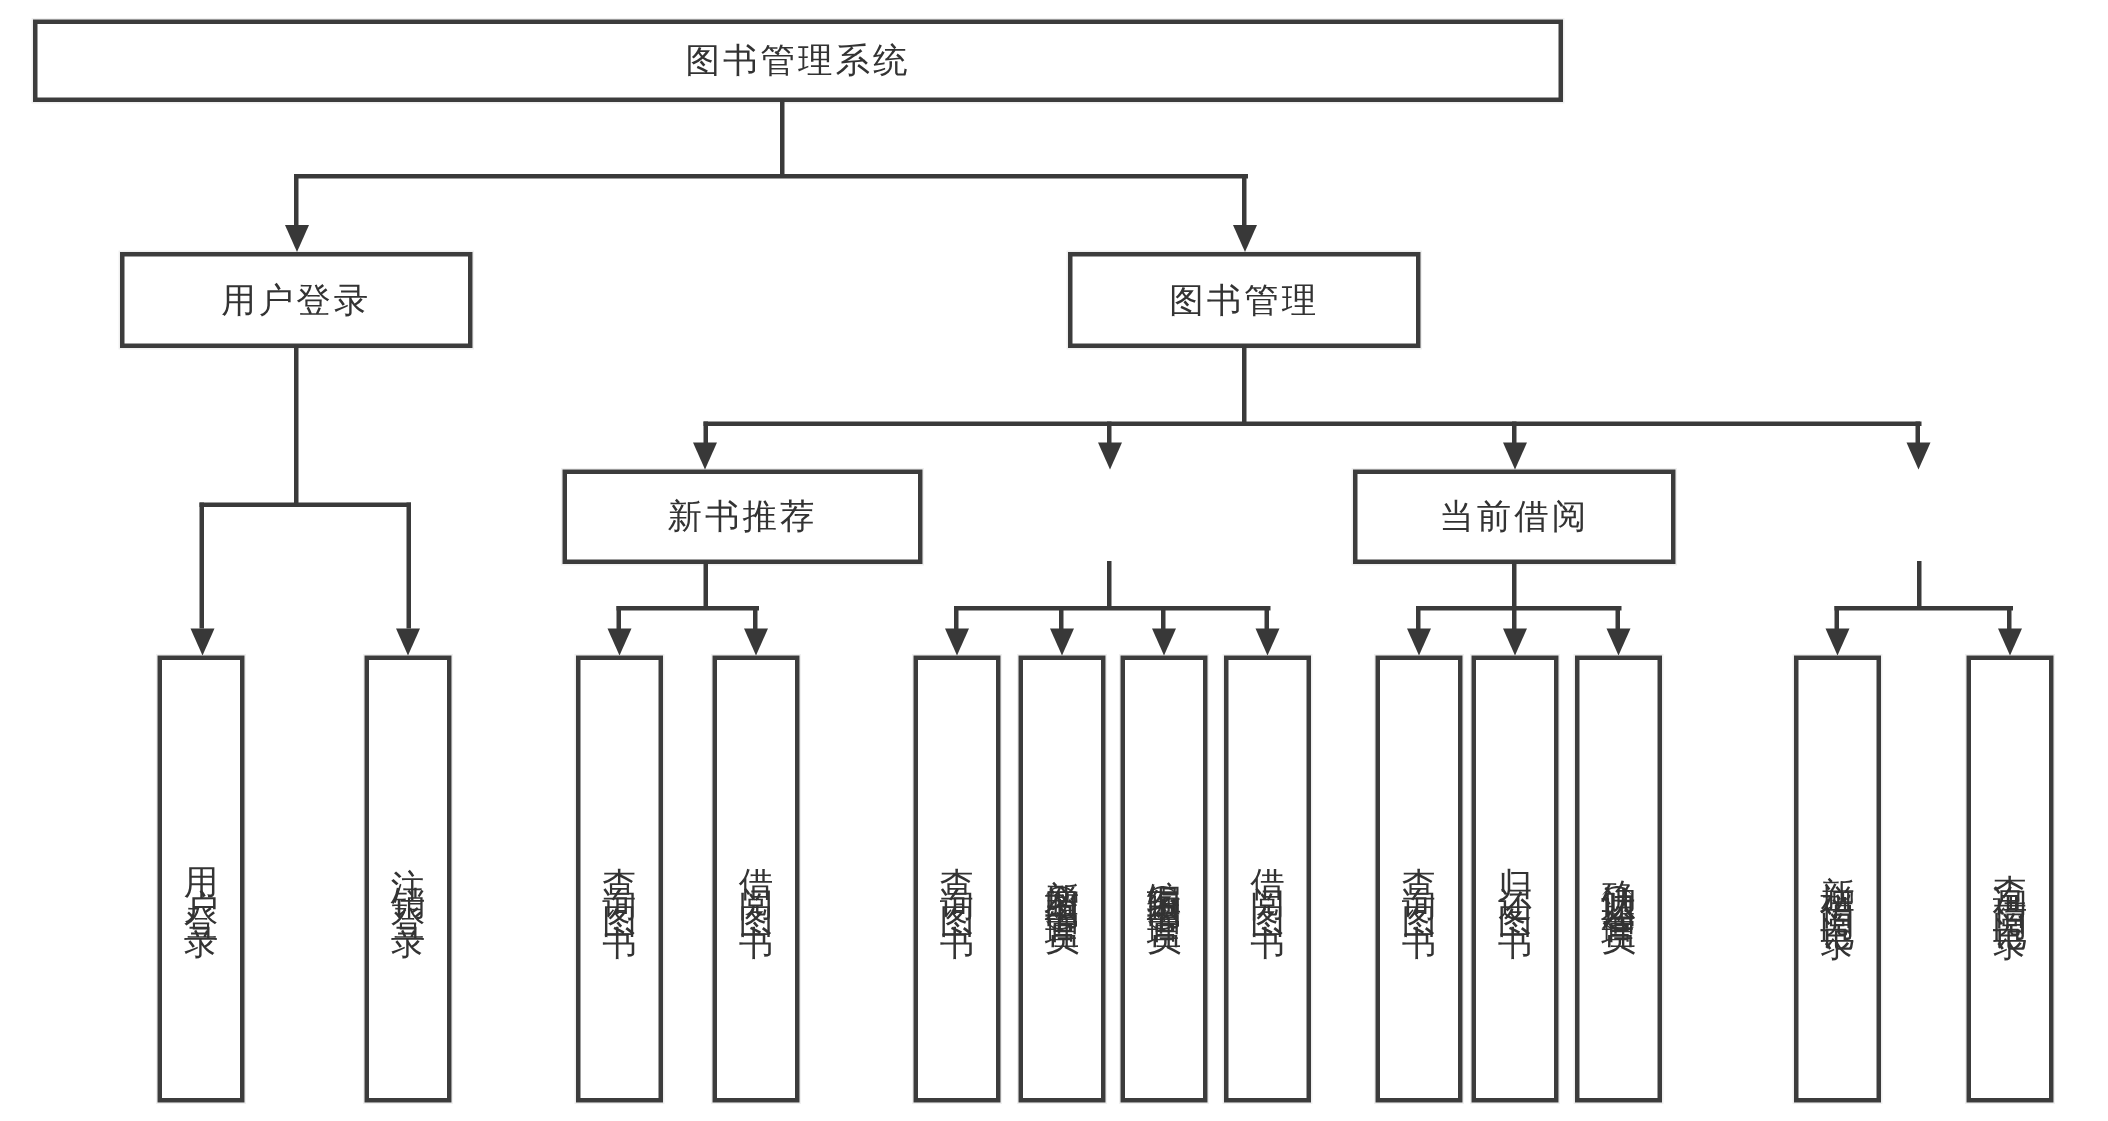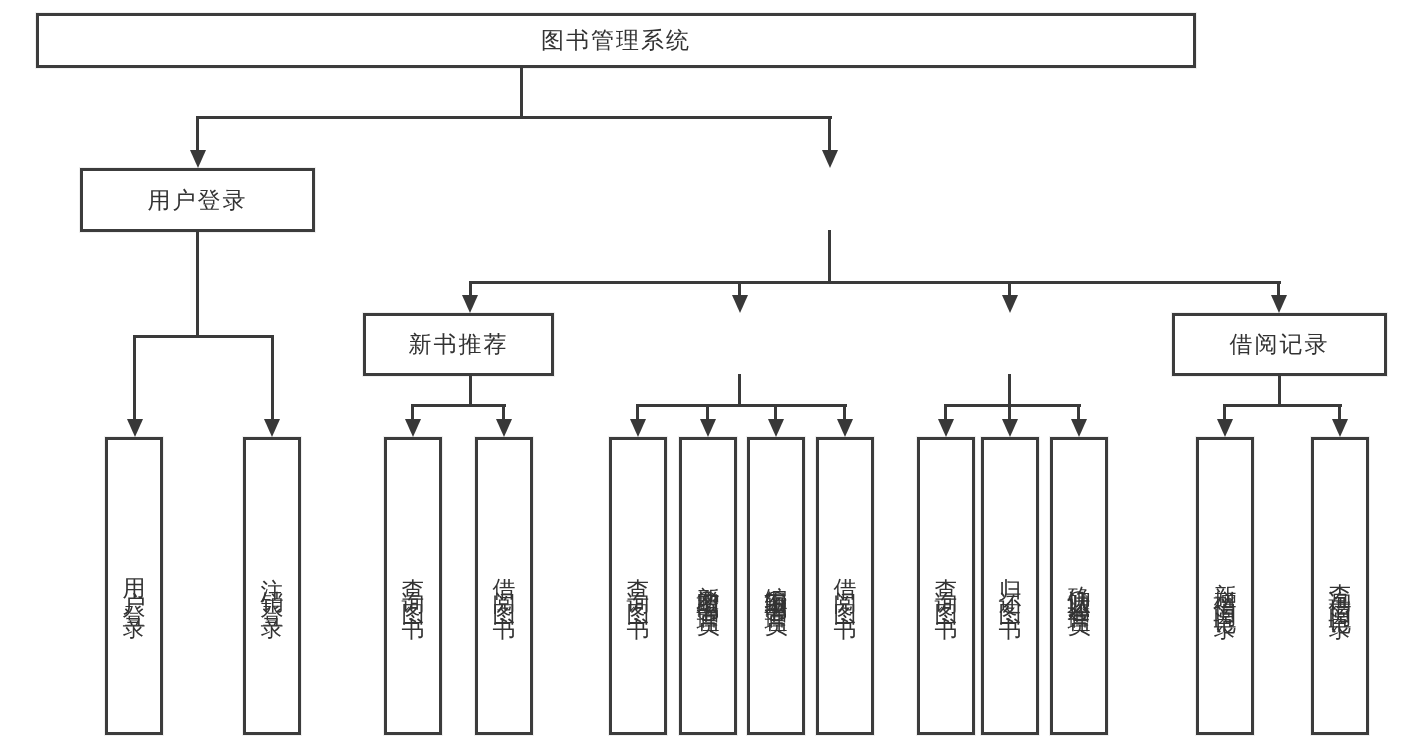--- a/index.html
+++ b/index.html
@@ -49,58 +49,61 @@
     letter-spacing:1px;
     text-shadow:0 0 2px #ffffff;
     z-index:5;
   }
 </style>
 </head>
 <body>
 
 <div class="canvas">
 
-  <div class="node h" style="left:36px;top:13px;width:1160px;height:55px">
+  <div class="node h" style="left:22px;top:13px;width:1020px;height:55px">
     <span>图书管理系统</span>
   </div>
 
   <div class="vl" style="left:520px;top:66px;height:52px"></div>
   <div class="hl" style="left:196px;top:116px;width:636px"></div>
   <div class="vl" style="left:196px;top:116px;height:36px"></div>
   <div class="arrow" style="left:190px;top:150px"></div>
   <div class="vl" style="left:828px;top:116px;height:36px"></div>
   <div class="arrow" style="left:822px;top:150px"></div>
 
   <div class="node h" style="left:80px;top:168px;width:235px;height:64px">
     <span>用户登录</span>
+  </div>
+  <div class="node h" style="left:712px;top:168px;width:235px;height:64px">
+    <span>图书管理</span>
   </div>
 
   <div class="vl" style="left:196px;top:230px;height:107px"></div>
   <div class="hl" style="left:133px;top:335px;width:141px"></div>
   <div class="vl" style="left:133px;top:335px;height:84px"></div>
   <div class="arrow" style="left:127px;top:419px"></div>
   <div class="vl" style="left:271px;top:335px;height:84px"></div>
   <div class="arrow" style="left:264px;top:419px"></div>
 
   <div class="vl" style="left:828px;top:230px;height:53px"></div>
   <div class="hl" style="left:469px;top:281px;width:812px"></div>
   <div class="vl" style="left:469px;top:281px;height:16px"></div>
   <div class="arrow" style="left:462px;top:295px"></div>
   <div class="vl" style="left:738px;top:281px;height:16px"></div>
   <div class="arrow" style="left:732px;top:295px"></div>
   <div class="vl" style="left:1008px;top:281px;height:16px"></div>
   <div class="arrow" style="left:1002px;top:295px"></div>
   <div class="vl" style="left:1277px;top:281px;height:16px"></div>
   <div class="arrow" style="left:1271px;top:295px"></div>
 
-  <div class="node h" style="left:363px;top:313px;width:191px;height:63px">
+  <div class="node h" style="left:375px;top:313px;width:240px;height:63px">
     <span>新书推荐</span>
   </div>
-  <div class="node h" style="left:1172px;top:313px;width:215px;height:63px">
-    <span>借阅记录</span>
+  <div class="node h" style="left:902px;top:313px;width:215px;height:63px">
+    <span>当前借阅</span>
   </div>
 
   <div class="vl" style="left:469px;top:374px;height:32px"></div>
   <div class="hl" style="left:411px;top:404px;width:95px"></div>
   <div class="vl" style="left:411px;top:404px;height:17px"></div>
   <div class="arrow" style="left:405px;top:419px"></div>
   <div class="vl" style="left:502px;top:404px;height:17px"></div>
   <div class="arrow" style="left:496px;top:419px"></div>
 
   <div class="vl" style="left:738px;top:374px;height:32px"></div>

